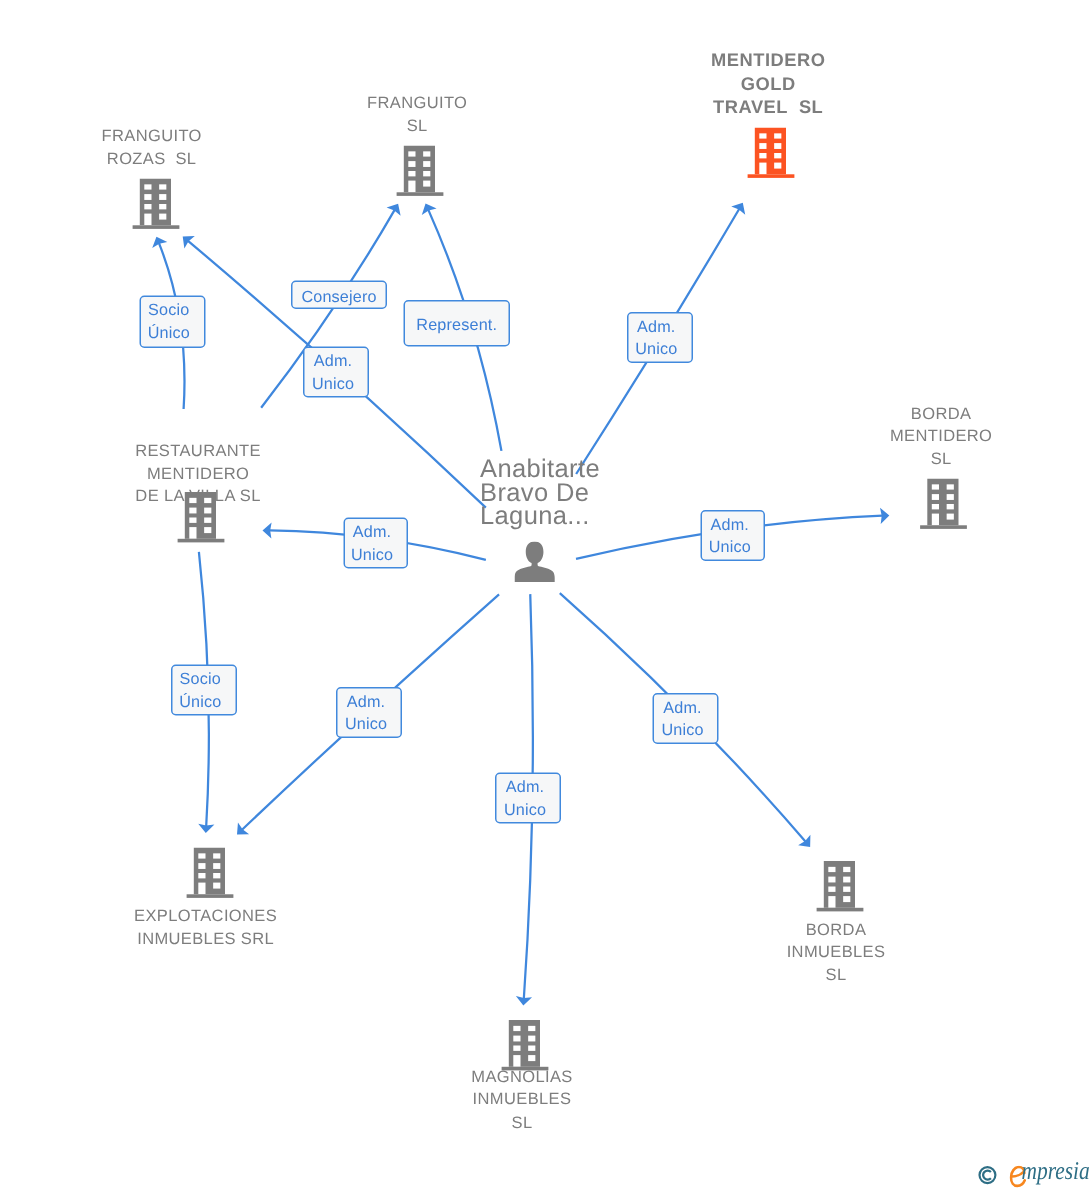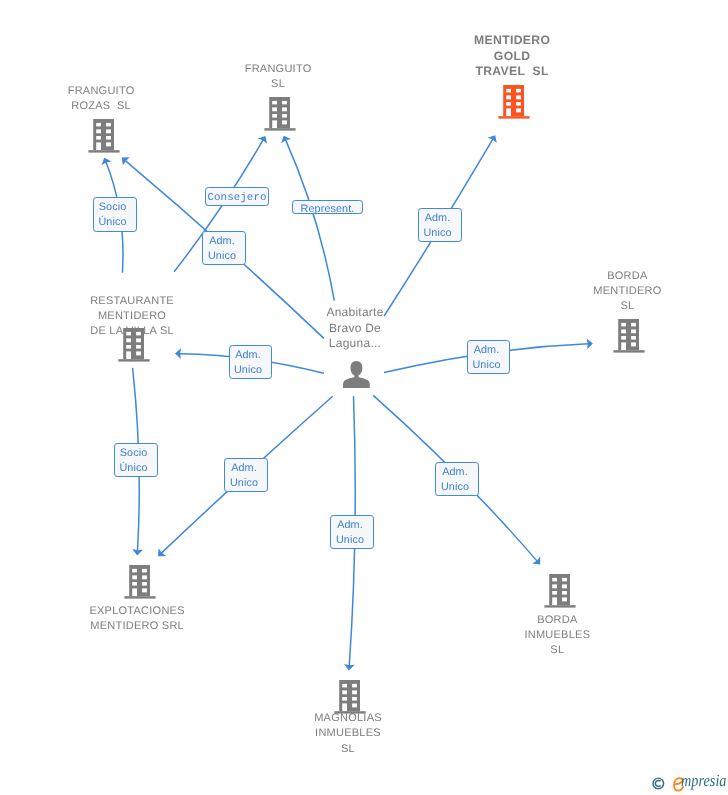--- a/index.html
+++ b/index.html
@@ -3,21 +3,21 @@
 <meta charset="utf-8">
 <title>Mentidero Gold Travel SL - Red de relaciones</title>
 <style>
   html,body{margin:0;padding:0;background:#ffffff;}
   body{width:728px;height:795px;overflow:hidden;
        font-family:"Liberation Sans",sans-serif;-webkit-font-smoothing:antialiased;text-rendering:geometricPrecision;}
   #stage{position:relative;width:728px;height:795px;background:#fff;}
   svg#edges{position:absolute;left:0;top:0;width:728px;height:795px;pointer-events:none;}
   .node{position:absolute;text-align:center;}
   .node .label{color:#7d7d7d;font-size:11px;line-height:15.2px;white-space:pre;letter-spacing:.25px;}
-  .node.person .label{font-size:12px;line-height:15.2px;letter-spacing:.25px;}
+  .node.person .label{font-size:17px;line-height:15.2px;letter-spacing:.25px;}
   .node.highlight .label{font-size:12.2px;font-weight:700;letter-spacing:.35px;line-height:15.5px;color:#7d7d7d;}
   .node .ico{display:block;margin:0 auto;}
   .relbox{position:absolute;box-sizing:border-box;background:#f6f7f8;
           border:1.3px solid #4189dd;border-radius:3.2px;
           color:#3d7fd6;font-size:10.8px;line-height:15.0px;text-align:center;letter-spacing:.1px;
           display:flex;flex-direction:column;align-items:center;justify-content:center;}
   .relbox.two > span{position:relative;left:-2px;top:1px;}
   .relbox.one > span{position:relative;top:2.0px;}
   .logo{position:absolute;display:flex;align-items:center;}
 </style>
@@ -170,21 +170,21 @@
 Bravo De
 Laguna...</div>
         <div style="position:absolute;left:21.6px;top:55.5px;">
           <svg class="ico" width="26.8" height="27.2" viewBox="0 0 26.8 27.2">
             <path fill="#7d7d7d" d="M13.4 0 C9.3 0 7.5 3.0 7.5 7.0 C7.5 10.8 9.4 13.7 11.4 14.4 L11.4 15.6 C11.4 16.3 10.4 16.5 9.0 16.8 C5.9 17.5 2.2 18.7 1.1 20.1 C0.25 21.2 0 22.8 0 24.2 L0 27.2 L26.8 27.2 L26.8 24.2 C26.8 22.8 26.55 21.2 25.7 20.1 C24.6 18.7 20.9 17.5 17.8 16.8 C16.4 16.5 15.4 16.3 15.4 15.6 L15.4 14.4 C17.4 13.7 19.3 10.8 19.3 7.0 C19.3 3.0 17.5 0 13.4 0 Z"></path>
           </svg>
         </div>
       </div>
       <div class="node" style="left: 87.9px; width: 104px; top: 565.2px;">
         <div class="label" style="position:absolute;left:-2.8px;top:38.39999999999998px;width:104px;">EXPLOTACIONES
-MENTIDERO SRL</div>
+INMUEBLES SRL</div>
         <div style="position:absolute;left:36px;top:0px;">
           <svg class="ico" width="32" height="33.6" viewBox="0 0 32 33.6">
             <rect fill="#7d7d7d" x="5.2" y="0" width="20.8" height="31.2"></rect>
             <rect fill="#fff" x="8.2" y="3.9" width="4.8" height="3.5"></rect>
             <rect fill="#fff" x="8.2" y="10.4" width="4.8" height="3.9"></rect>
             <rect fill="#fff" x="8.2" y="17" width="4.8" height="3.6"></rect>
             <rect fill="#fff" x="18.1" y="3.9" width="4.8" height="3.5"></rect>
             <rect fill="#fff" x="18.1" y="10.4" width="4.8" height="3.9"></rect>
             <rect fill="#fff" x="18.1" y="17" width="4.8" height="3.6"></rect>
             <rect fill="#fff" x="8.2" y="23.4" width="4.8" height="7.8"></rect>
@@ -230,28 +230,28 @@
             <rect fill="#7d7d7d" x="0.4" y="31.2" width="31.2" height="2.4"></rect>
           </svg>
         </div>
       </div>
     </div>
   <div id="rels">
       <div class="relbox two" style="left: 92.5px; top: 196.5px; width: 44px; height: 35px;">
         <span>Socio</span>
         <span>Único</span>
       </div>
-      <div class="relbox one" style="left: 205px; top: 186.5px; width: 64px; height: 19px; font-family: Liberation Mono, monospace;">
+      <div class="relbox one" style="left: 194px; top: 186.5px; width: 64px; height: 19px;">
         <span>Consejero</span>
       </div>
       <div class="relbox two" style="left: 202px; top: 230.5px; width: 44px; height: 34px;">
         <span>Adm.</span>
         <span>Unico</span>
       </div>
-      <div class="relbox one" style="left: 292px; top: 200px; width: 71px; height: 14px;">
+      <div class="relbox one" style="left: 269px; top: 200px; width: 71px; height: 31px;">
         <span>Represent.</span>
       </div>
       <div class="relbox two" style="left: 417.5px; top: 207.5px; width: 44px; height: 34px;">
         <span>Adm.</span>
         <span>Unico</span>
       </div>
       <div class="relbox two" style="left: 228.5px; top: 345px; width: 43px; height: 34px;">
         <span>Adm.</span>
         <span>Unico</span>
       </div>

